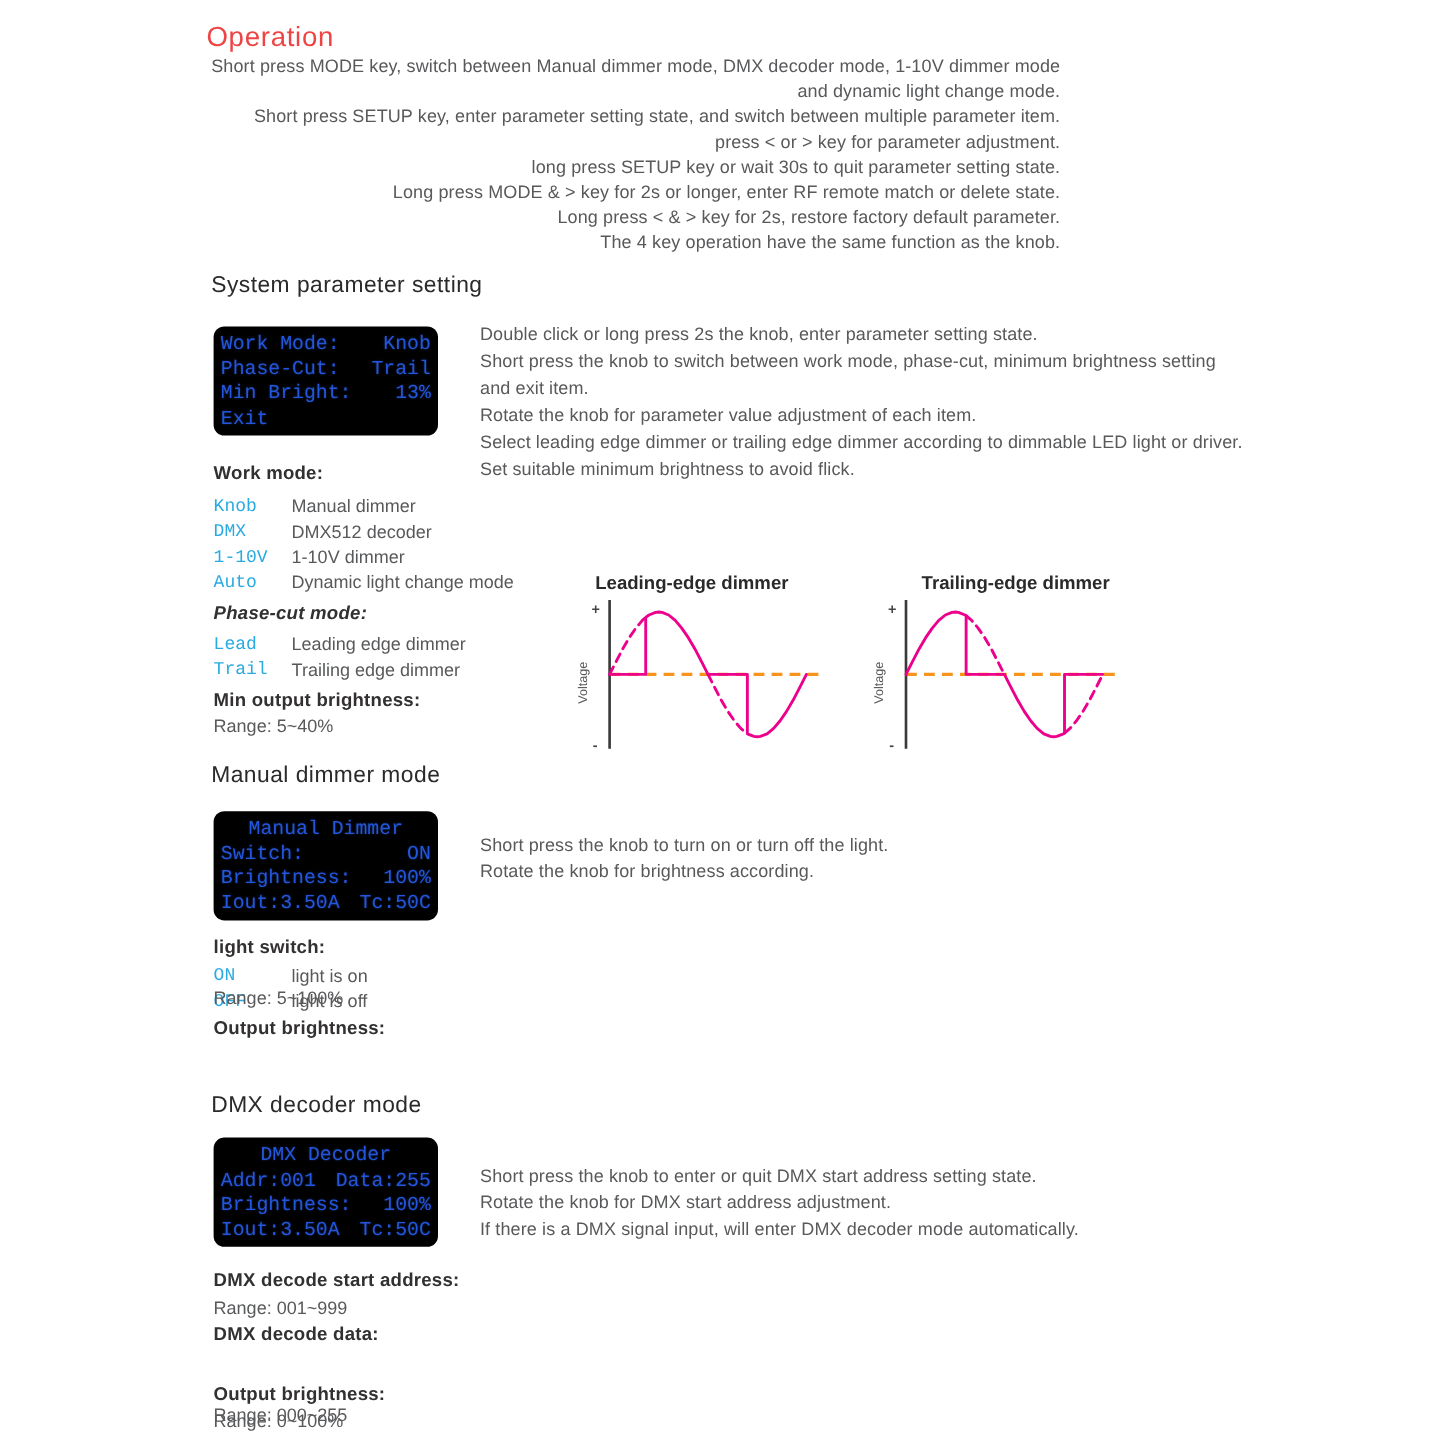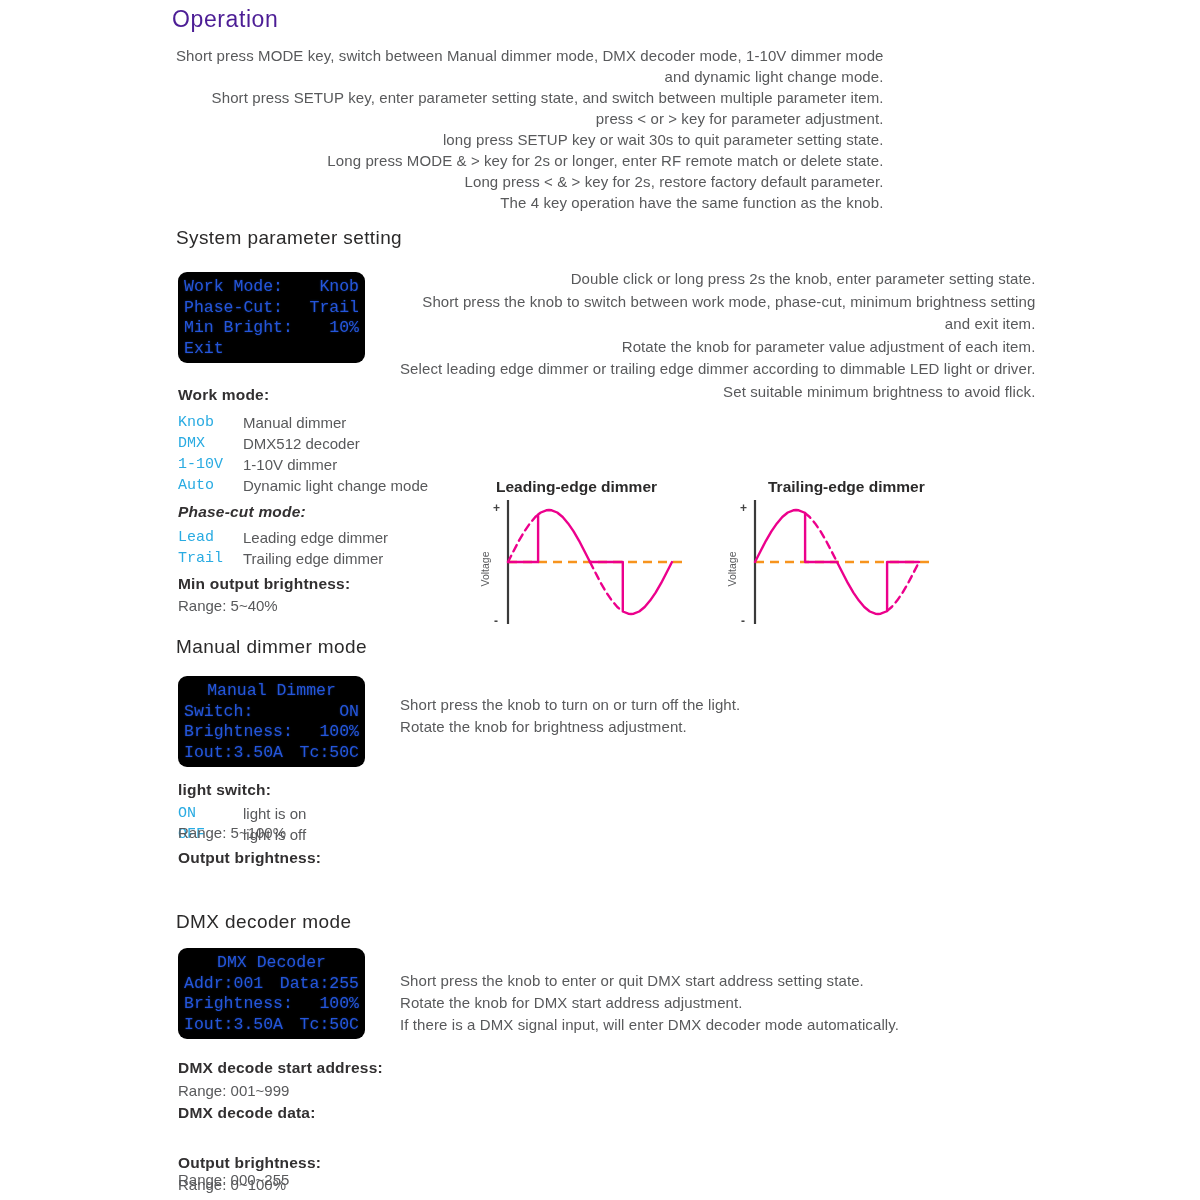--- a/index.html
+++ b/index.html
@@ -1,21 +1,21 @@
 <!DOCTYPE html>
 <html><head>
 <meta charset="utf-8">
 <style>
   html,body { margin:0; padding:0; background:#ffffff; }
   .page {
     position:relative; width:1200px; height:1200px; background:#fff;
     font-family:"Liberation Sans", sans-serif; color:#58595B; overflow:hidden;
   }
   .abs { position:absolute; }
-  .title { font-size:23px; color:#4c1d95; letter-spacing:0.6px; }
+  .title { font-size:23px; color:#ef4444; letter-spacing:0.6px;margin-top:11px; }
   .intro-line { font-size:15px; line-height:21px; color:#58595B; letter-spacing:0.1px; }
   .section-heading { font-size:19px; color:#2B2A2A; letter-spacing:0.4px; }
   .notes div { font-size:15px; color:#58595B; letter-spacing:0.1px; }
   .notes.lh23 div { line-height:22.6px; }
   .notes.lh22 div { line-height:22px; }
   .bold-label { font-size:15.5px; font-weight:700; color:#323031; letter-spacing:0.2px; }
   .range-text { font-size:15px; color:#58595B; }
   .kv-row { display:flex; line-height:21px; }
   .kv-key { width:65px; font-family:"Liberation Mono", monospace; font-size:15px; color:#29ABE2; }
   .kv-desc { font-size:15px; color:#58595B; }
@@ -60,28 +60,28 @@
     <div class="lcd-line">
       <span>Work Mode:</span>
       <span>Knob</span>
     </div>
     <div class="lcd-line">
       <span>Phase-Cut:</span>
       <span>Trail</span>
     </div>
     <div class="lcd-line">
       <span>Min Bright:</span>
-      <span>10%</span>
+      <span>13%</span>
     </div>
     <div class="lcd-line">
       <span>Exit</span>
     </div>
   </div>
 
-  <div class="abs notes lh23" style="left:400px; top:268px;text-align:right;">
+  <div class="abs notes lh23" style="left:400px; top:268px;">
     <div>Double click or long press 2s the knob, enter parameter setting state.</div>
     <div>Short press the knob to switch between work mode, phase-cut, minimum brightness setting</div>
     <div>and exit item.</div>
     <div>Rotate the knob for parameter value adjustment of each item.</div>
     <div>Select leading edge dimmer or trailing edge dimmer according to dimmable LED light or driver.</div>
     <div>Set suitable minimum brightness to avoid flick.</div>
   </div>
 
   <div class="abs bold-label" style="left:178px; top:386px;">Work mode:</div>
   <div class="abs" style="left:178px; top:412px;">
@@ -159,21 +159,21 @@
       <span>100%</span>
     </div>
     <div class="lcd-line">
       <span>Iout:3.50A</span>
       <span>Tc:50C</span>
     </div>
   </div>
 
   <div class="abs notes lh22" style="left:400px; top:694px;">
     <div>Short press the knob to turn on or turn off the light.</div>
-    <div>Rotate the knob for brightness adjustment.</div>
+    <div>Rotate the knob for brightness according.</div>
   </div>
 
   <div class="abs bold-label" style="left:178px; top:781px;">light switch:</div>
   <div class="abs" style="left:178px; top:803px;">
     <div class="kv-row">
       <span class="kv-key">ON</span>
       <span class="kv-desc">light is on</span>
     </div>
     <div class="kv-row">
       <span class="kv-key">OFF</span>

